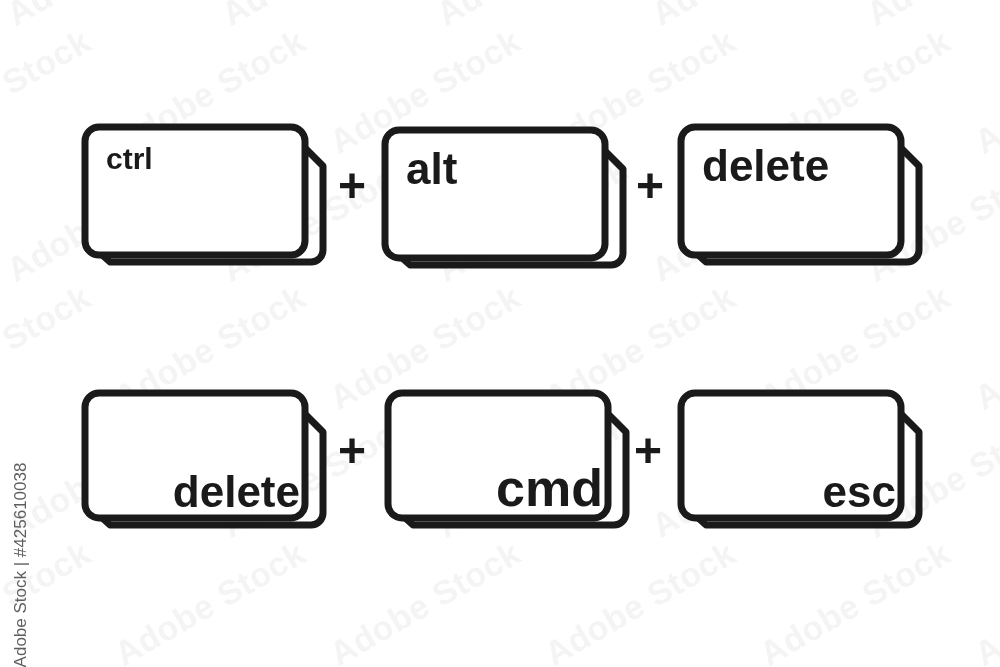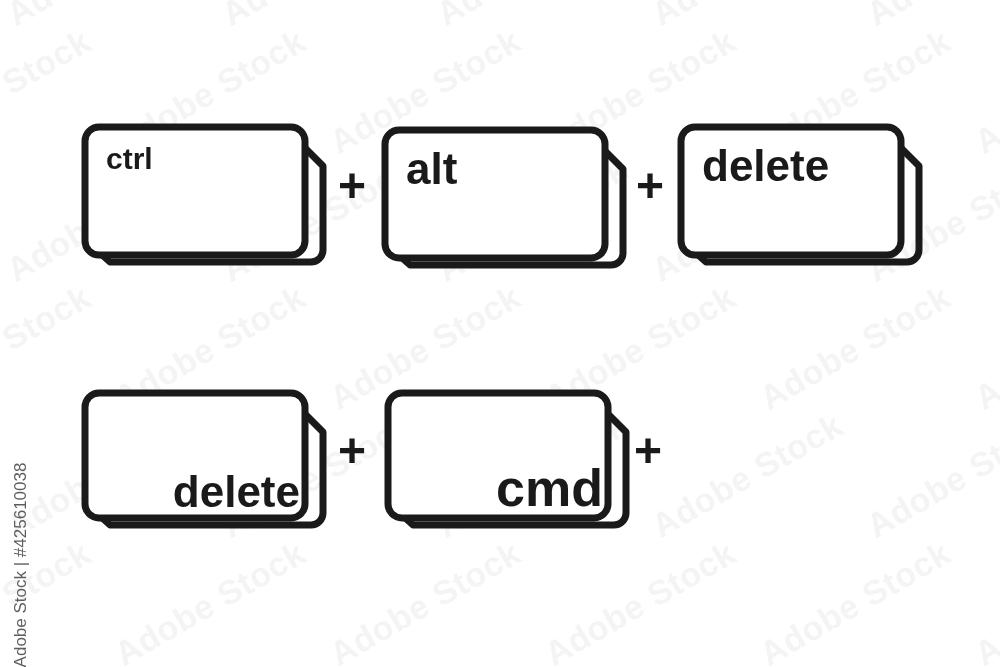--- a/index.html
+++ b/index.html
@@ -206,20 +206,29 @@
         <g fill="none" stroke="#1a1a1a" stroke-width="7" stroke-linecap="round" stroke-linejoin="round">
           <path d="M 225 26 L 243 44 L 243 125 A 12 12 0 0 1 231 137 L 30 137 L 10 119"></path>
           <rect x="5" y="5" width="220" height="125" rx="14" ry="14" fill="#ffffff"></rect>
         </g>
       </svg>
       <span class="key-label" style="font-size:52px;">cmd</span>
     </div>
 
     <span class="plus" style="left:634px; top:427px;">+</span>
 
+    <div class="key align-br" style="left:676px; top:388px; width:250px; height:150px;">
+      <svg width="250" height="150" viewBox="0 0 250 150" aria-hidden="true">
+        <g fill="none" stroke="#1a1a1a" stroke-width="7" stroke-linecap="round" stroke-linejoin="round">
+          <path d="M 225 26 L 243 44 L 243 125 A 12 12 0 0 1 231 137 L 30 137 L 10 119"></path>
+          <rect x="5" y="5" width="220" height="125" rx="14" ry="14" fill="#ffffff"></rect>
+        </g>
+      </svg>
+      <span class="key-label" style="font-size:44px;">esc</span>
+    </div>
 
   </div>
 
   <div id="wm-edge">
     <span class="wm-edge-text">Adobe Stock | #425610038</span>
   </div>
 
 </div>
 
 </body></html>

